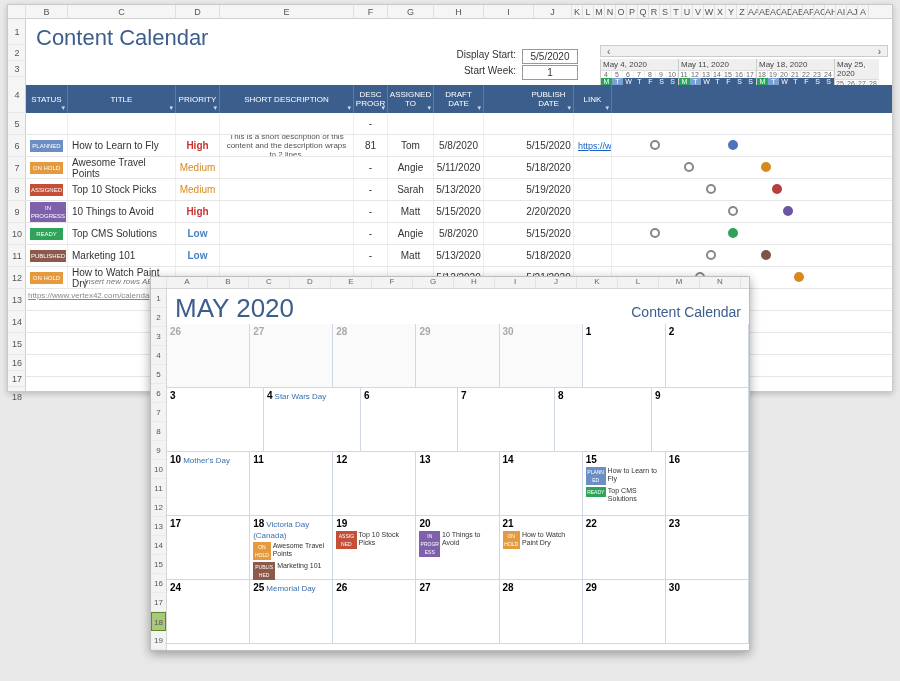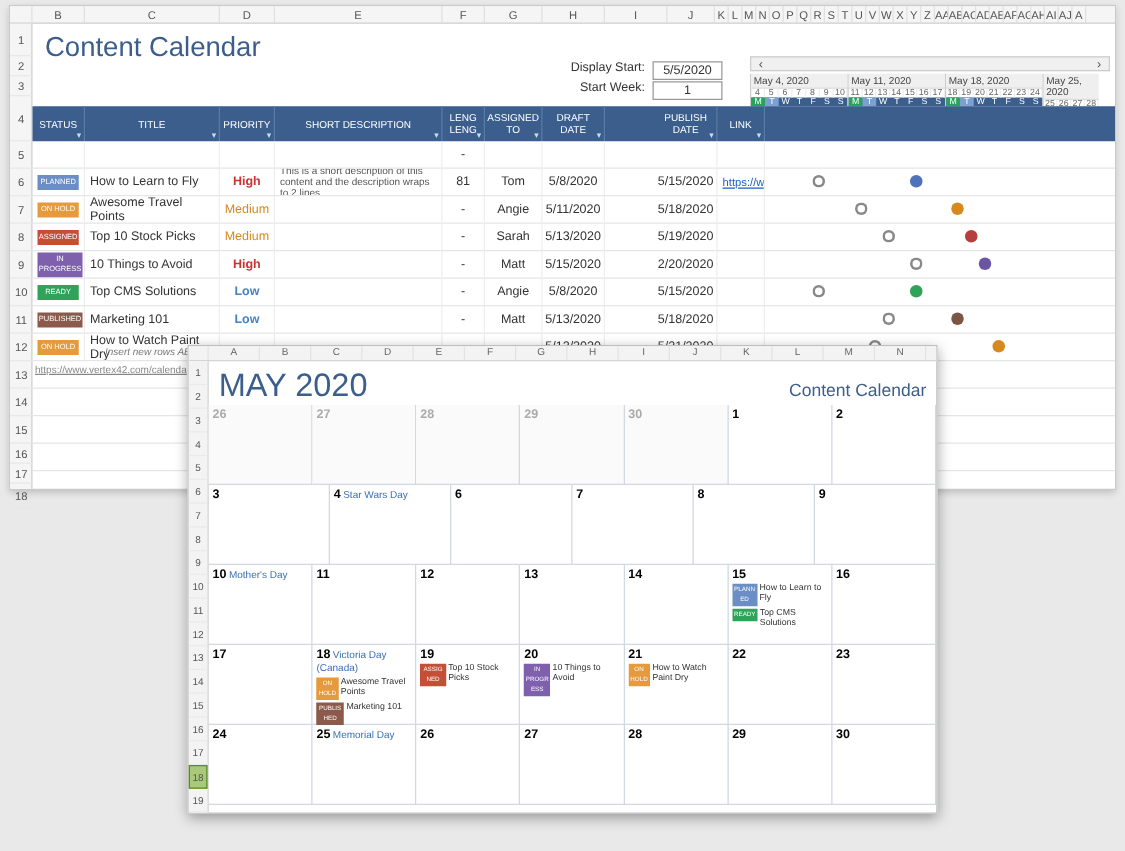--- a/index.html
+++ b/index.html
@@ -127,21 +127,21 @@
     font-size:10px; color:#333;
   }
   .data-row .c { border-right:1px solid #eee; padding:0 4px; height:100%; display:flex; align-items:center; overflow:hidden;}
   .status-badge {
     font-size:6px; padding:2px 1px; color:#fff; width:36px; text-align:center; line-height:8px;
   }
   .st-planned{background:#6b8fc4;} .st-onhold{background:#e59a3d;}
   .st-assigned{background:#c44f36;} .st-inprogress{background:#7e60ad;}
   .st-ready{background:#2fa35a;} .st-published{background:#8c5a4a;}
   .pri-high{color:#c33; font-weight:bold;} .pri-med{color:#d68a1e; font-weight:normal;} .pri-low{color:#4682c4; font-weight:bold;}
-  .short-desc { font-size:8px; color:#555; line-height:9px;}
+  .short-desc { font-size:8px; color:#555; line-height:9px;text-align:center;}
 
   .link-c { color:#1a5fc4; text-decoration:underline; font-size:9px;}
 
   
   .gantt {
     position:absolute; top:94px; left:574px;
     font-size:9px;
   }
   .grow { height:22px; position:relative;}
   .dot {
@@ -377,21 +377,21 @@
           </div>
         </div>
 
       <div class="today-line"></div>
 
       <div class="hdr-row">
         <div class="col-status">STATUS</div>
         <div class="col-title">TITLE</div>
         <div class="col-priority">PRIORITY</div>
         <div class="col-desc">SHORT DESCRIPTION</div>
-        <div class="col-len">LENG LENG</div>
+        <div class="col-len">DESC PROGR</div>
         <div class="col-assign">ASSIGNED TO</div>
         <div class="col-draft">DRAFT DATE</div>
         <div class="col-pub">PUBLISH DATE</div>
         <div class="col-link">LINK</div>
       </div>
 
       <div class="data-area" id="data-area">
 
         <div class="data-row">
           <div class="c col-status"></div>

